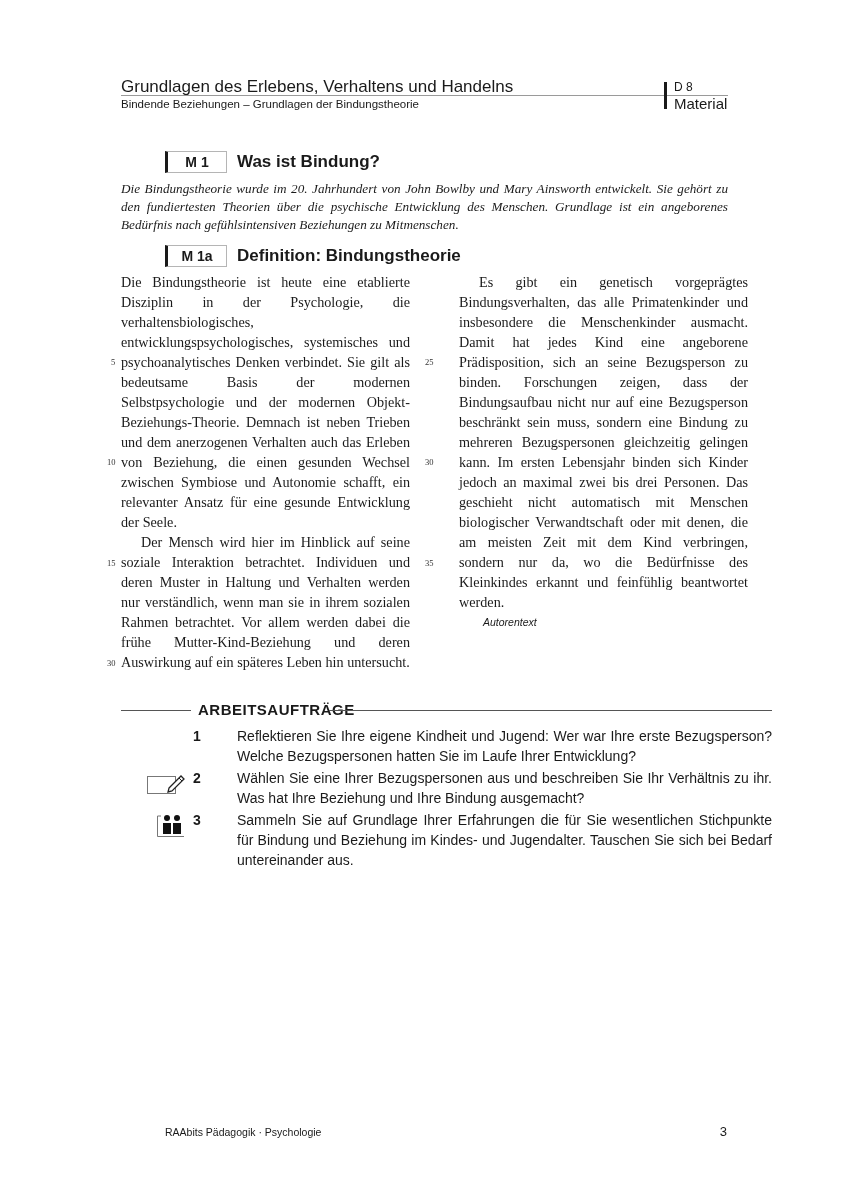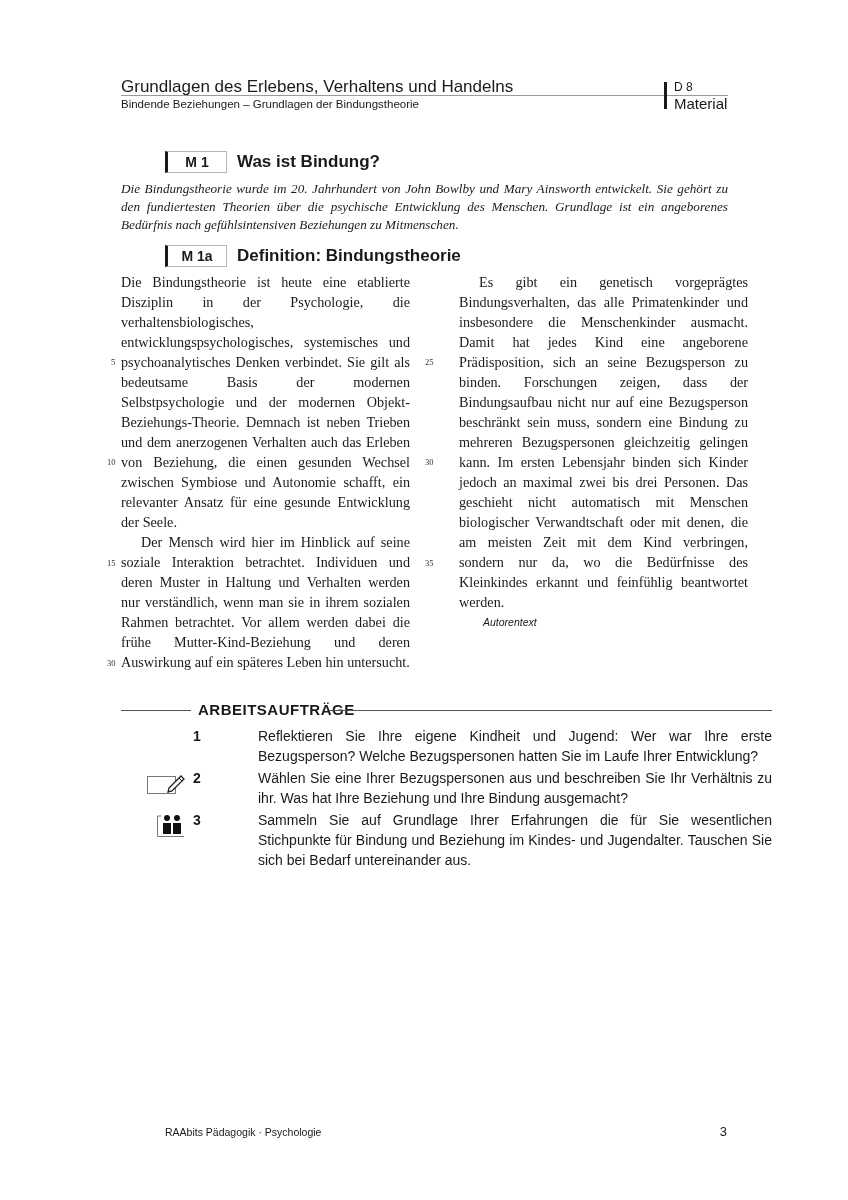--- a/index.html
+++ b/index.html
@@ -33,21 +33,21 @@
   .source { position: absolute; left: 439px; top: 616px; font-size: 10.5px; font-style: italic; }
 
   
   .tasks-head { position: absolute; left: 121px; top: 701px; width: 607px; height: 18px; }
   .tasks-head .rule-l { position: absolute; left: 0; top: 9px; width: 70px; height: 1px; background: #555; }
   .tasks-head .label { position: absolute; left: 77px; top: 0; font-size: 15px; font-weight: bold; letter-spacing: 0.5px; line-height: 18px; }
   .tasks-head .rule-r { position: absolute; left: 208px; top: 9px; right: 0; height: 1px; background: #555; }
 
   .task { position: absolute; left: 193px; width: 535px; font-size: 14px; line-height: 20px; }
   .task .num { position: absolute; left: 0; top: 0; font-weight: bold; }
-  .task .txt { margin-left: 21px; text-align: justify; }
+  .task .txt { text-align: justify; }
 
   .icon-write { position: absolute; left: 147px; top: 772px; width: 40px; height: 22px; }
   .icon-pair { position: absolute; left: 157px; top: 813px; width: 28px; height: 24px; }
 
   
   .footer-left { position: absolute; left: 121px; top: 1126px; font-size: 10.5px; }
   .footer-right { position: absolute; right: 121px; top: 1124px; font-size: 13px; }
 </style>
 </head>
 <body>

